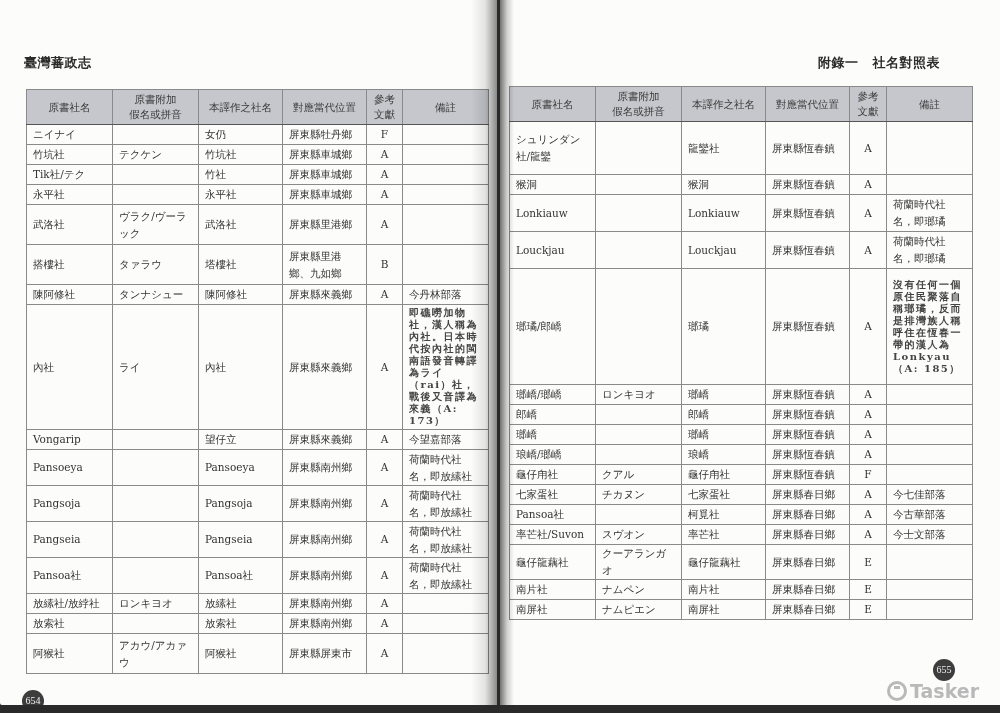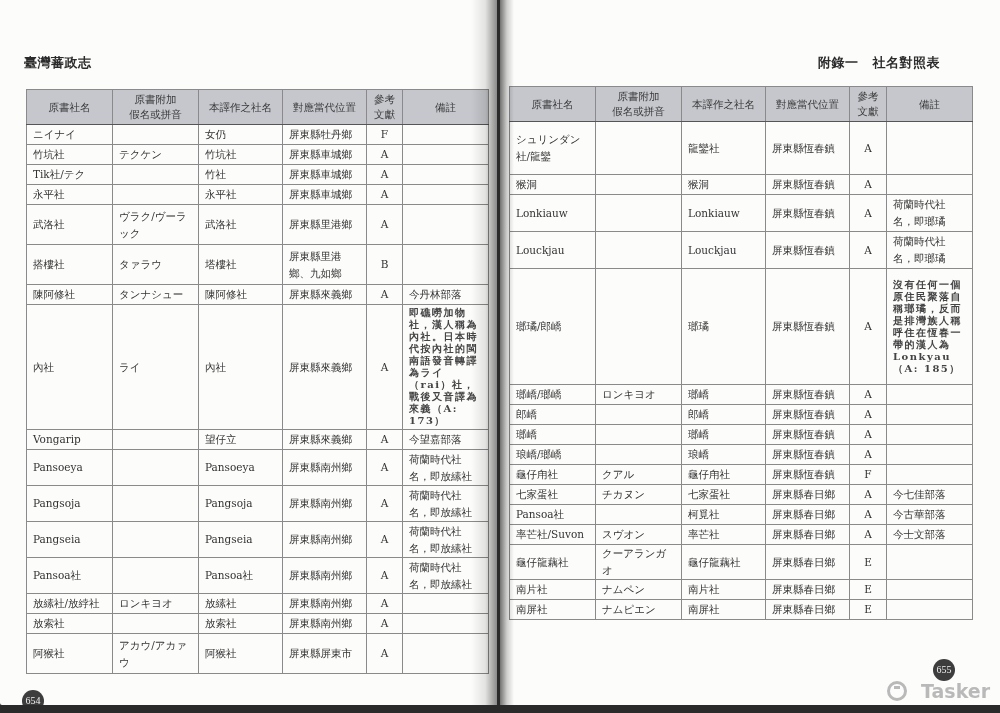--- a/index.html
+++ b/index.html
@@ -44,21 +44,21 @@
     table.roster td.ref { text-align: center; font-family: "DejaVu Serif", "Liberation Serif", serif; }
     table.roster td.note-long { font-size: 10px; line-height: 12px; letter-spacing: 1.5px; padding: 2px 4px 2px 6px; font-weight: bold; color: #444; }
 
     .page-num {
       position: absolute; width: 22px; height: 22px; border-radius: 50%; background: #3d3d3d;
       color: #f0f0f0; font-size: 10px; line-height: 22px; text-align: center; font-family: "Liberation Serif", serif;
     }
     .page.left .page-num { left: 22px; top: 666px; margin-top: 24px; }
     .page.right .page-num { left: 433px; top: 659px; }
 
-    .watermark { position: absolute; left: 887px; top: 680px; font-family: "DejaVu Sans", sans-serif; font-weight: bold; font-size: 19px; color: #b9b9b9; display: flex; align-items: center; gap: 14px; }
+    .watermark { position: absolute; left: 887px; top: 680px; font-family: "DejaVu Sans", sans-serif; font-weight: bold; font-size: 19px; color: #b9b9b9; display: flex; align-items: center; gap: 3px; }
     .watermark .logo { width: 20px; height: 20px; border-radius: 50%; border: 3px solid #b9b9b9; position: relative; }
     .watermark .logo::after { content: ""; position: absolute; left: 4px; top: 2px; width: 6px; height: 10px; border-top: 3px solid #b9b9b9; border-left: 0; box-sizing: border-box; }
   </style>
 </head>
 <body>
 
 <div class="spread">
 
   <div class="page left">
     <div class="running-head">臺灣蕃政志</div>

